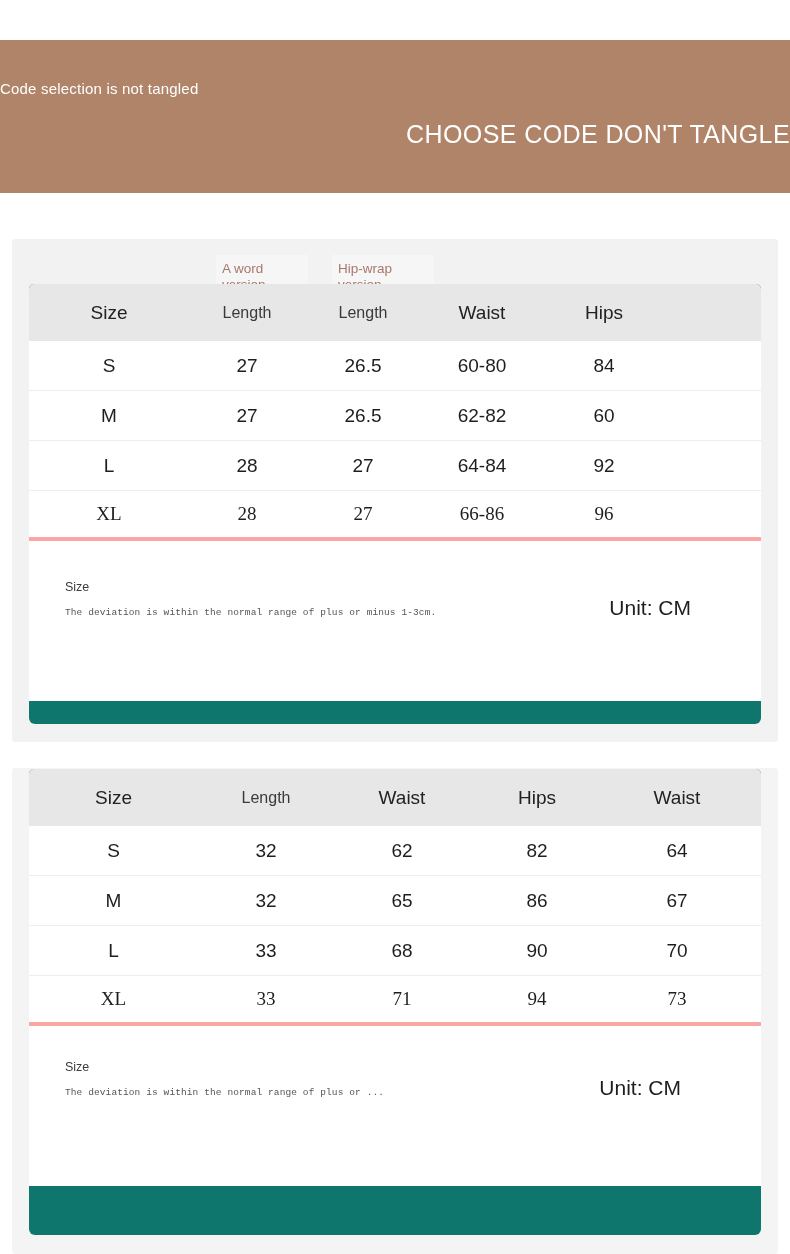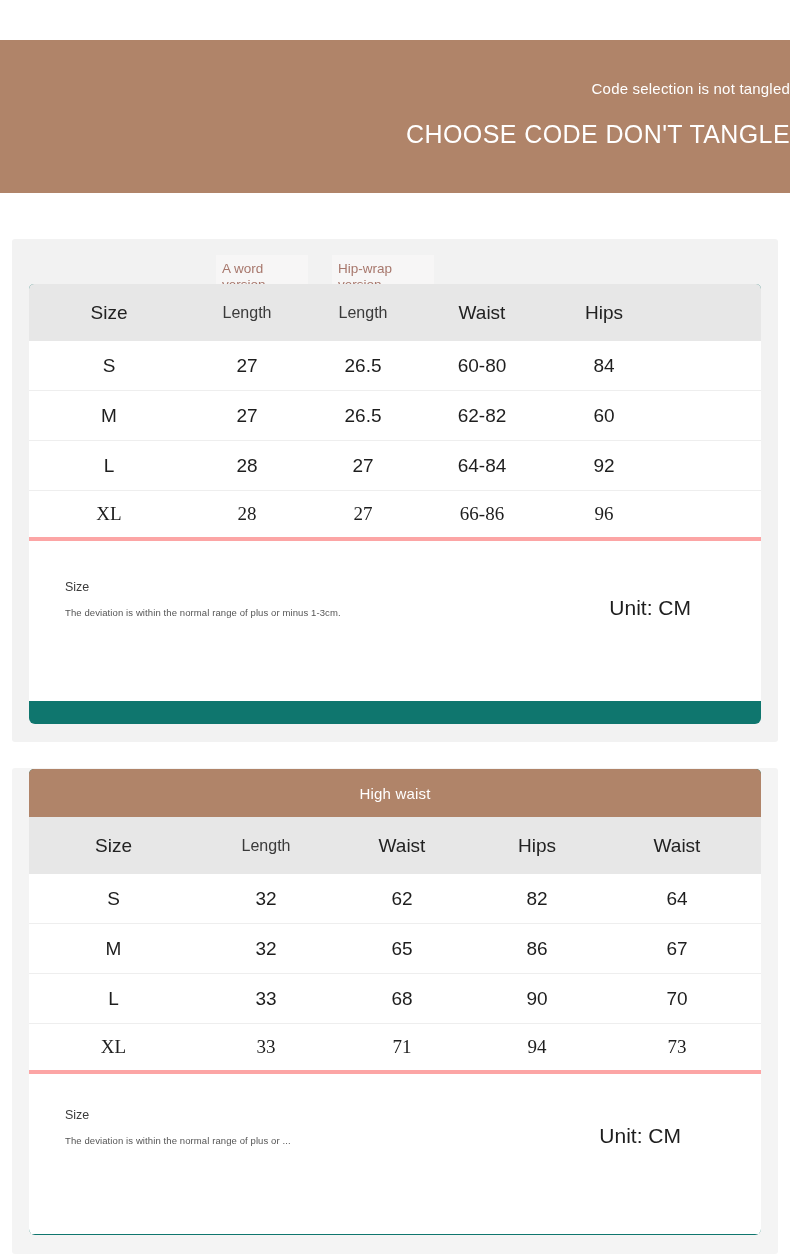--- a/index.html
+++ b/index.html
@@ -23,21 +23,21 @@
     width: 790px;
     height: 153px;
     background: #b08469;
     box-sizing: border-box;
   }
   .promo-sub {
     position: absolute;
     left: 0;
     top: 40px;
     width: 790px;
-    text-align: right;
+    text-align: left;
     color: #ffffff;
     font-size: 15px;
     letter-spacing: .2px;
     font-weight: 400;
   }
   .promo-main {
     position: absolute;
     left: 0;
     top: 80px;
     width: 790px;
@@ -167,20 +167,21 @@
     font-size: 12.5px;
     color: #3c3c3c;
   }
   .footer-note {
     position: absolute;
     left: 36px;
     top: 66px;
     font-size: 9.5px;
     color: #555555;
     letter-spacing: .1px;
+    font-family: Liberation Mono, monospace;
   }
   .footer-unit {
     position: absolute;
     right: 70px;
     top: 55px;
     font-size: 21px;
     color: #1e1e1e;
   }
   #table-block-two .footer-size-label { top: 34px; }
   #table-block-two .footer-note       { top: 61px; }
@@ -254,23 +255,20 @@
       <div class="footer-unit">Unit: CM</div>
     </div>
 
   </div>
 </div>
 
 <div class="card" id="card-two">
 
   <div class="table-block" id="table-block-two">
 
-    <div class="table-title-bar">
-      <span>High waist</span>
-    </div>
 
     <div class="t-row t-head">
       <div class="t-cell c0">Size</div>
       <div class="t-cell c1 small">Length</div>
       <div class="t-cell c2">Waist</div>
       <div class="t-cell c3">Hips</div>
       <div class="t-cell c4">Waist</div>
       <div class="cpad"></div>
     </div>
 

